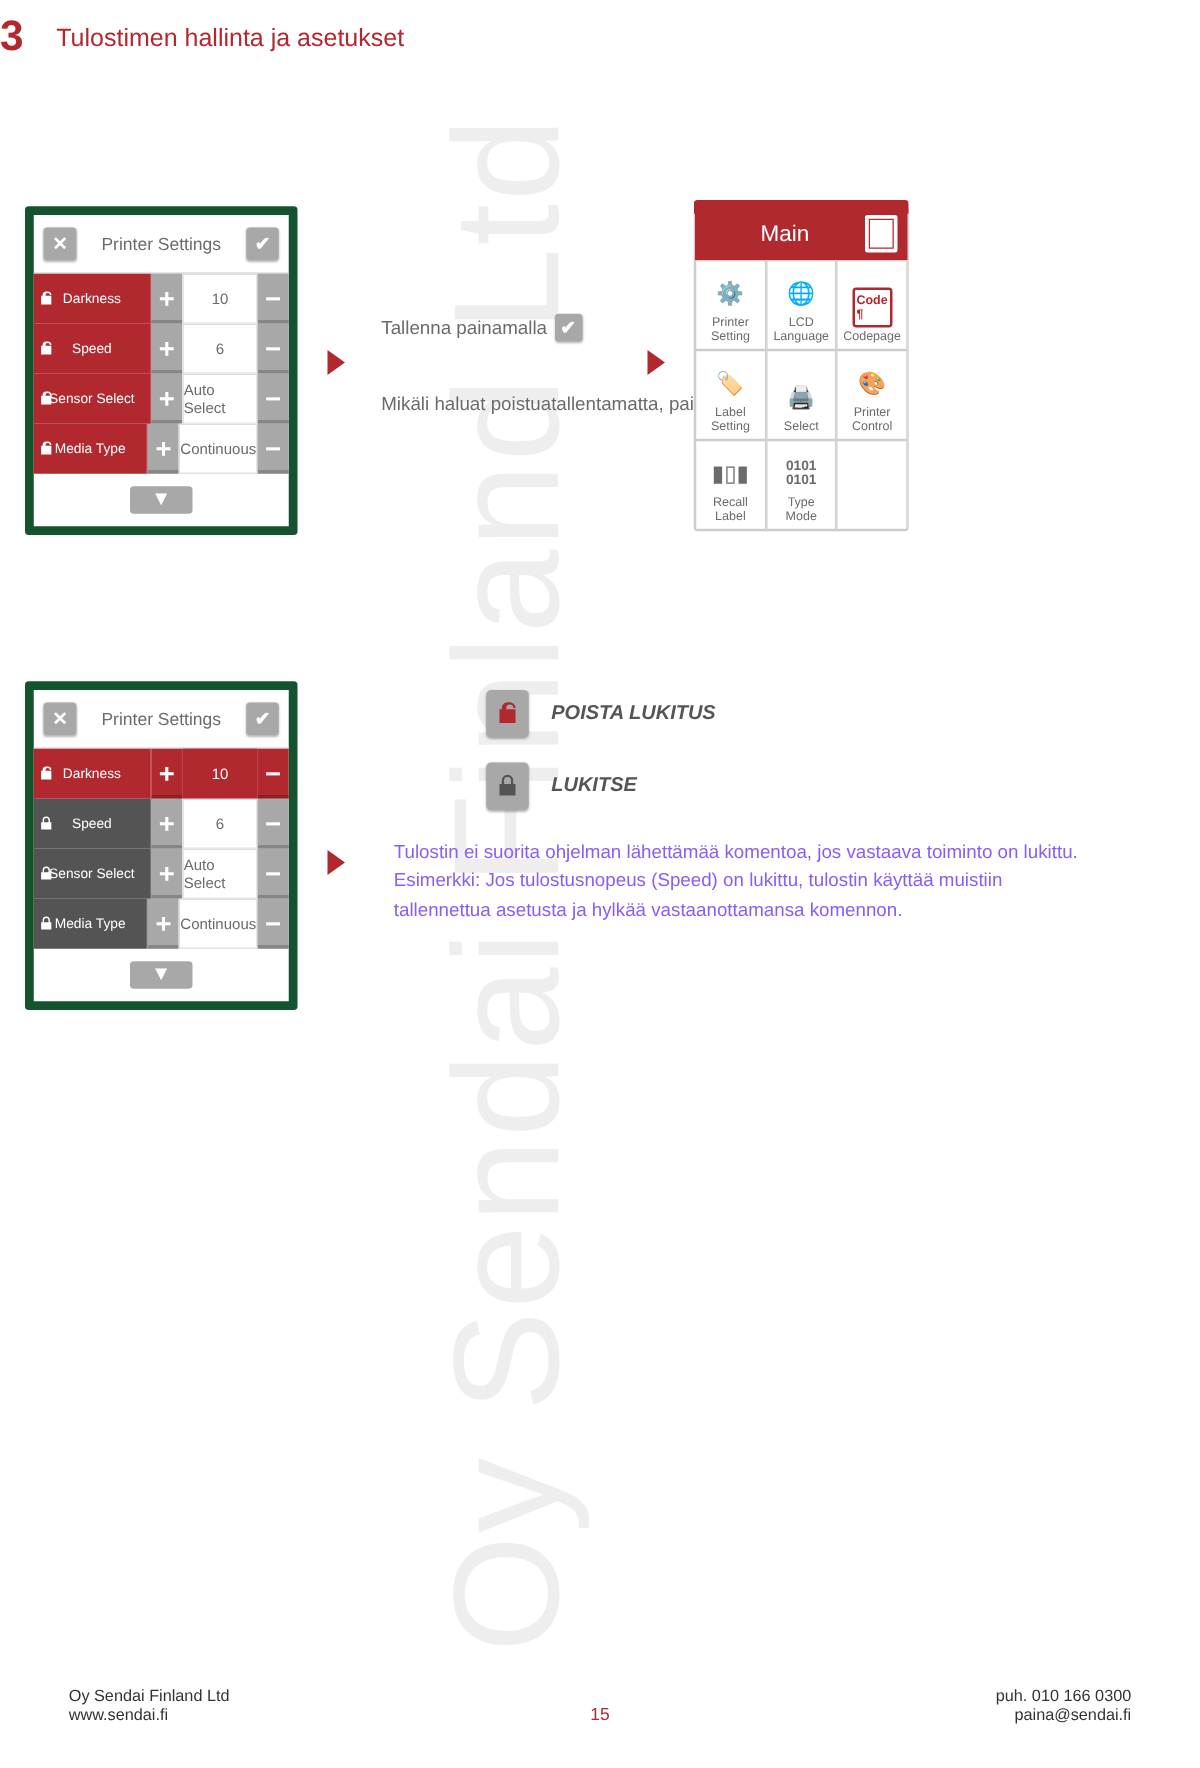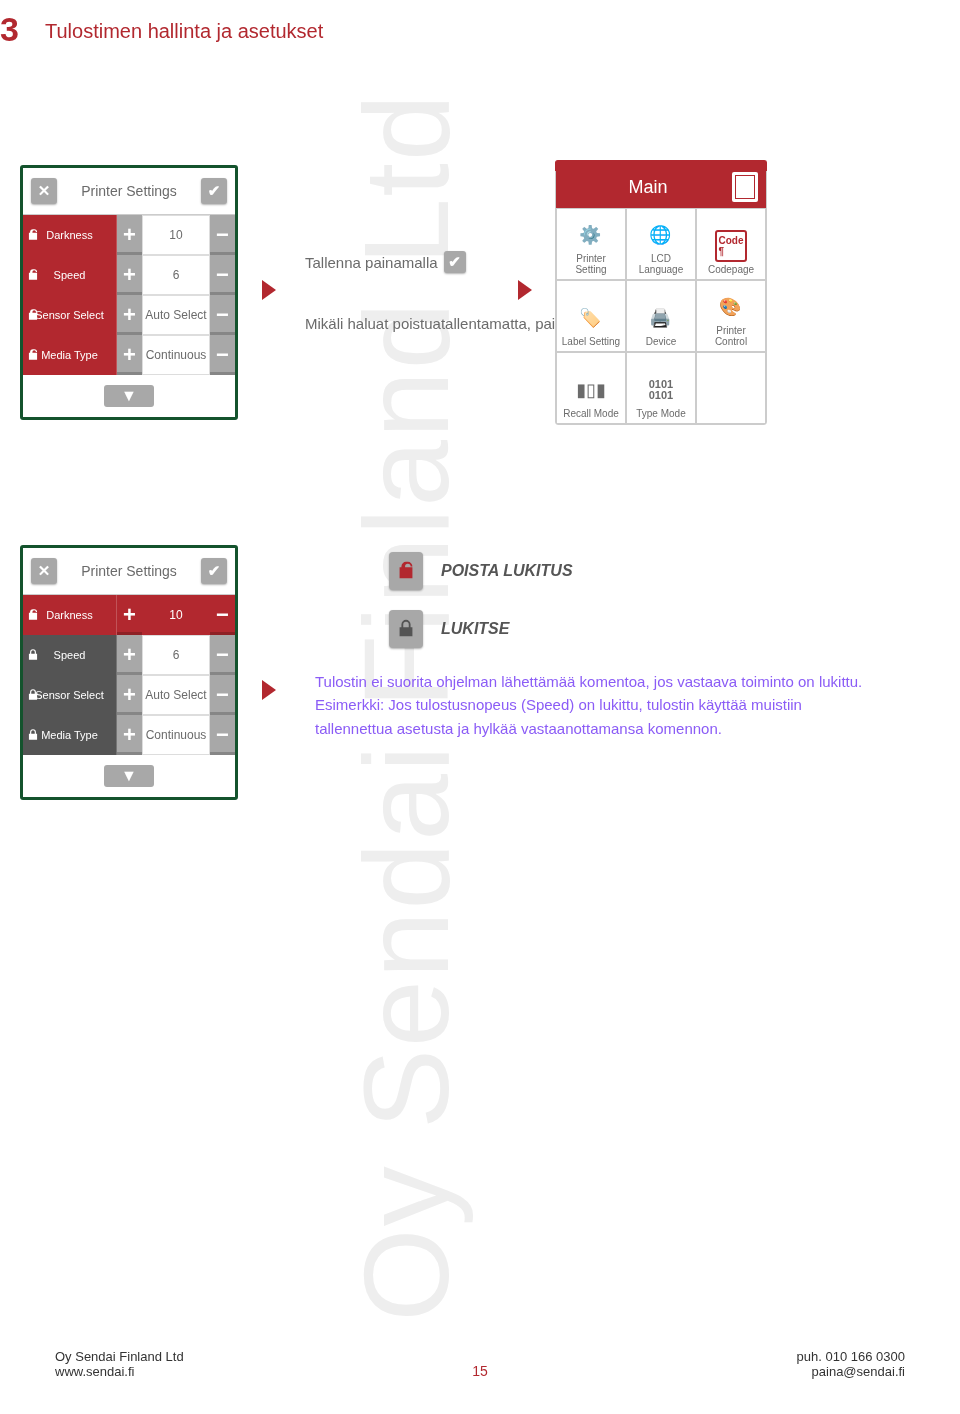--- a/index.html
+++ b/index.html
@@ -4,21 +4,21 @@
 <style>
   * { margin:0; padding:0; box-sizing:border-box; font-family: Arial, sans-serif; }
   body { width:960px; height:1414px; background:#fff; position:relative; color:#6b6b6b; }
   .section-num { position:absolute; top:10px; left:0; font-size:34px; font-weight:bold; color:#b2282f; }
   .section-title { position:absolute; top:20px; left:45px; font-size:20px; color:#b2282f; font-weight:500; }
   
   
   .watermark { position:absolute; right:-60px; top:50%; transform:translateY(-50%) rotate(-90deg); transform-origin:center; font-size:120px; color:#eee; white-space:nowrap; font-weight:300; letter-spacing:2px; }
   
   
-  .panel { position:absolute; border:3px solid #14532d; border-radius:3px; background:#fff; }
+  .panel { position:absolute; border:7px solid #14532d; border-radius:3px; background:#fff; }
   .panel-hdr { display:flex; align-items:center; justify-content:space-between; padding:10px 8px; border-bottom:1px solid #ccc;}
   .panel-title { flex:1; text-align:center; font-size:14px; color:#6b6b6b; }
   .btn-sq { width:26px; height:26px; background:#a8a8a8; border-radius:3px; display:flex; align-items:center; justify-content:center; color:#fff; font-weight:bold; box-shadow:0 1px 2px rgba(0,0,0,0.3);}
   .btn-sq.check::before{content:"✔"; font-size:15px;}
   .btn-sq.close::before{content:"✕"; font-size:15px;}
   
   .rows{padding:0;}
   .row { display:flex; align-items:center; }
   .row-label { width:94px; height:40px; display:flex; align-items:center; justify-content:center; text-align:center; font-size:11px; color:#fff; position:relative; border-right:1px solid rgba(255,255,255,0.2);}
   .row-label.unlocked{ background:#b2282f; }
@@ -32,21 +32,21 @@
   .arrow-down{width:50px;height:22px;background:#a8a8a8;border-radius:3px;display:flex;align-items:center;justify-content:center;color:#fff;}
   .arrow-down::before{content:"▼";}
   
   .tri-right { width:0;height:0;border-top:10px solid transparent;border-bottom:10px solid transparent;border-left:14px solid #b2282f; position:absolute; }
   
   
   .instr{position:absolute; color:#6b6b6b; font-size:15px; display:flex; align-items:center; gap:6px;}
   .instr .lines{display:flex; flex-direction:row;}
   
   
-  .main-panel{position:absolute; left:555px; top:165px; width:212px; border:1px solid #ccc; border-radius:3px;}
+  .main-panel{position:absolute; left:555px; top:165px; width:172px; border:1px solid #ccc; border-radius:3px;}
   .main-hdr{background:#b2282f; color:#fff; display:flex; align-items:center; justify-content:space-between; padding:6px 8px; font-size:18px; border-top-left-radius:3px; border-top-right-radius:3px; position:relative;}
   .main-hdr::before{content:""; position:absolute; top:-6px; left:-1px; right:-1px; height:10px; background:#b2282f; border:1px solid #b2282f; border-bottom:none; border-radius:3px 3px 0 0;}
   .prn-ico{width:26px;height:30px;background:#fff;border-radius:2px; position:relative;}
   .prn-ico::before{content:""; position:absolute; inset:3px; border:1px solid #b2282f;}
   .main-grid{display:grid; grid-template-columns:repeat(3,1fr);}
   .tile{border:1px solid #ccc; height:72px; display:flex; flex-direction:column; align-items:center; justify-content:flex-end; padding:4px; gap:2px; background:#fff;}
   .tile-label{font-size:10px; color:#6b6b6b; text-align:center; line-height:1.1;}
   .tile-ico{width:32px;height:32px;border-radius:2px; display:flex; align-items:center; justify-content:center; font-size:18px;}
   
   
@@ -175,29 +175,29 @@
     <div class="tile">
         <div class="tile-ico" style="border:2px solid #b2282f;border-radius:3px;font-size:10px;color:#b2282f;font-weight:bold;">Code<br>¶</div>
         <div class="tile-label">Codepage</div>
       </div>
     <div class="tile">
         <div class="tile-ico">🏷️</div>
         <div class="tile-label">Label Setting</div>
       </div>
     <div class="tile">
         <div class="tile-ico">🖨️</div>
-        <div class="tile-label">Device</div>
+        <div class="tile-label">Select</div>
       </div>
     <div class="tile">
         <div class="tile-ico">🎨</div>
         <div class="tile-label">Printer Control</div>
       </div>
     <div class="tile">
         <div class="tile-ico">▮▯▮</div>
-        <div class="tile-label">Recall Mode</div>
+        <div class="tile-label">Recall Label</div>
       </div>
     <div class="tile">
         <div class="tile-ico" style="font-size:11px;font-weight:bold;line-height:1;">0101<br>0101</div>
         <div class="tile-label">Type Mode</div>
       </div>
     <div class="tile"></div>
   </div>
 </div>
 
 <div class="panel" style="left:20px; top:545px; width:218px;">

